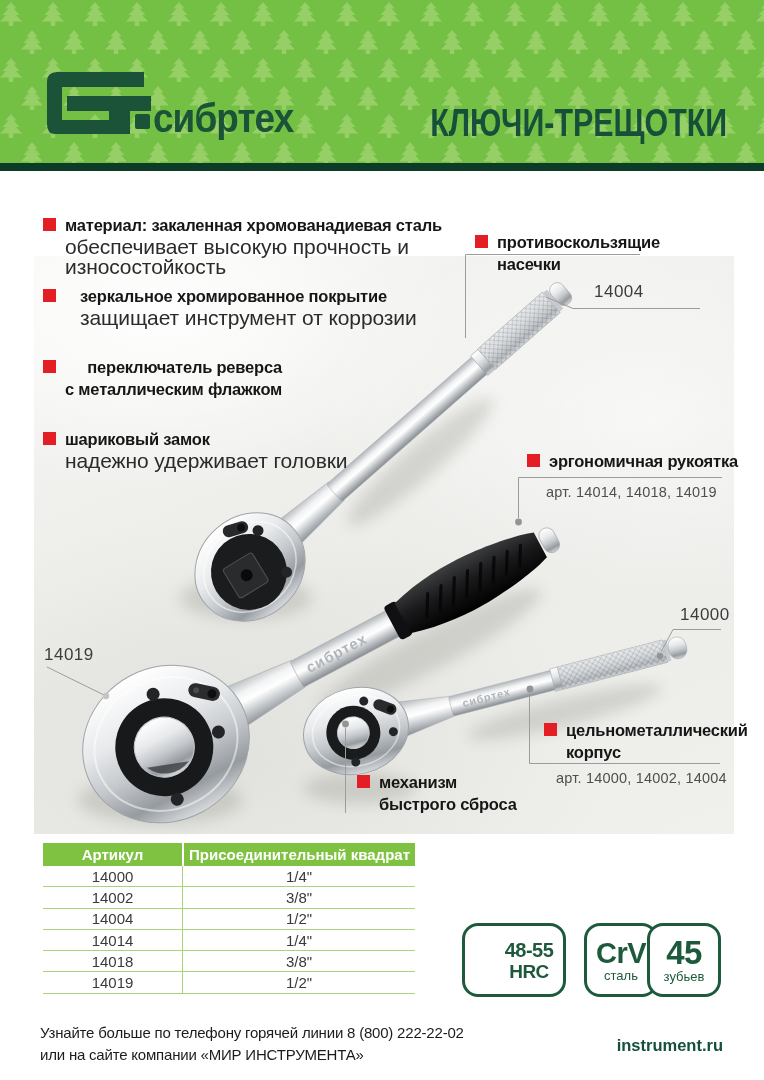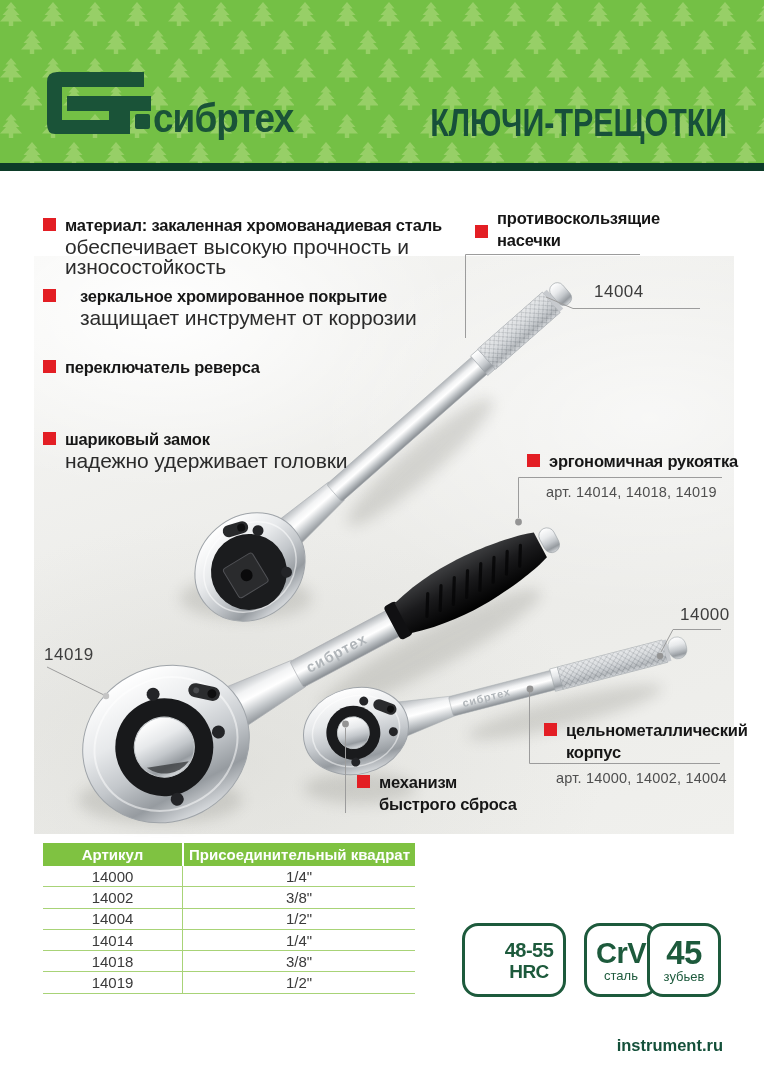--- a/index.html
+++ b/index.html
@@ -249,33 +249,34 @@
     <div>
       <div class="f-bold">зеркальное хромированное покрытие</div>
 
       <div class="f-sub">защищает инструмент от коррозии</div>
     </div>
   </div>
   <div class="feature" style="left:43px;top:357px;width:360px;text-align:right;">
     <span class="sq"></span>
     <div>
       <div class="f-bold">переключатель реверса</div>
+      <div class="f-bold">с металлическим флажком</div>
 
     </div>
   </div>
   <div class="feature" style="left:43px;top:429px;width:360px;">
     <span class="sq"></span>
     <div>
       <div class="f-bold">шариковый замок</div>
 
       <div class="f-sub">надежно удерживает головки</div>
     </div>
   </div>
 
-  <div class="feature" style="left:475px;top:208px;width:200px;align-items:center;">
+  <div class="feature" style="left:475px;top:232px;width:200px;">
     <span class="sq"></span>
     <div>
       <div class="f-bold">противоскользящие</div>
       <div class="f-bold">насечки</div>
     </div>
   </div>
 
   <div class="feature" style="left:527px;top:451px;width:220px;">
     <span class="sq"></span>
     <div>
@@ -342,15 +343,19 @@
   </div>
   <div class="badge" style="left:584px;">
     <div class="b-big" style="font-size:29px;line-height:30px;">CrV</div>
     <div class="b-small">сталь</div>
   </div>
   <div class="badge" style="left:647px;">
     <div class="b-big" style="font-size:33px;line-height:32px;">45</div>
     <div class="b-small">зубьев</div>
   </div>
 
+  <div class="footer-left">
+    <div>Узнайте больше по телефону горячей линии 8 (800) 222-22-02</div>
+    <div>или на сайте компании «МИР ИНСТРУМЕНТА»</div>
+  </div>
   <div class="footer-site">instrument.ru</div>
 
 </div>
 
 </body></html>

